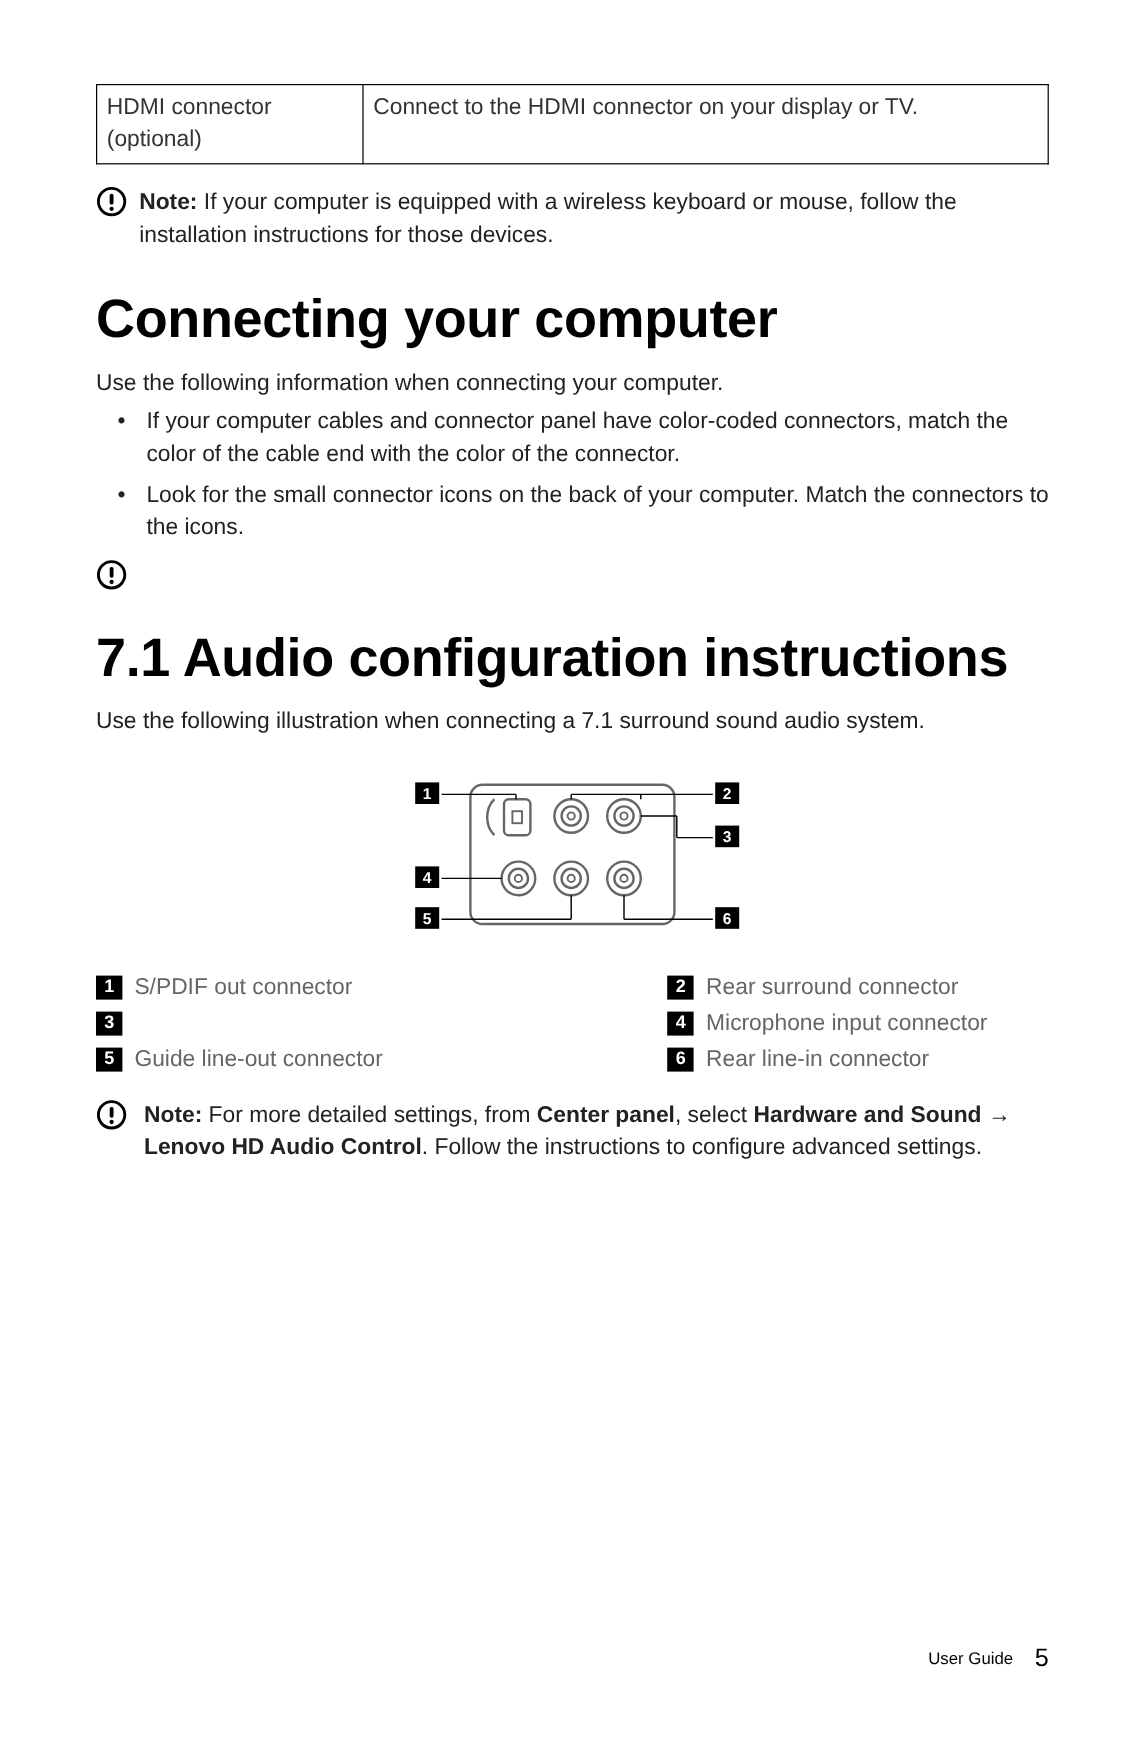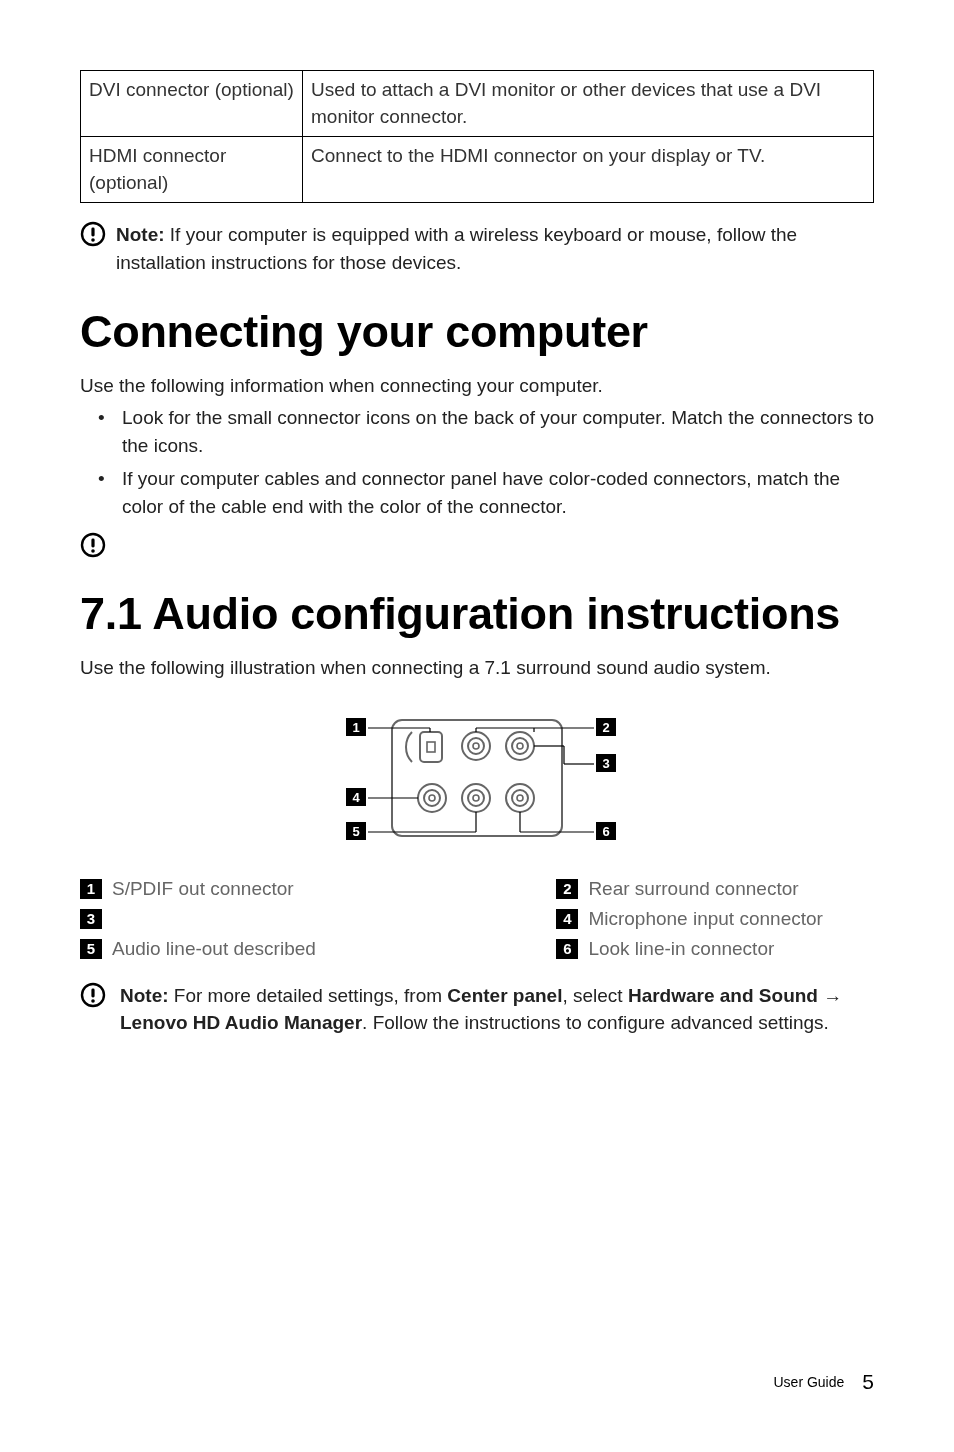--- a/index.html
+++ b/index.html
@@ -31,24 +31,20 @@
   .num-badge { background: #000; color: #fff; font-weight: 700; font-size: 15px; width: 22px; height: 20px; display: inline-flex; align-items: center; justify-content: center; flex: 0 0 auto; }
   
   .footer { position: absolute; bottom: 58px; right: 80px; font-size: 14px; font-weight: 300; display: flex; align-items: center; gap: 18px; }
   .footer .pnum { font-size: 21px; }
 </style>
 </head>
 <body>
 
 <table class="table">
   <tbody>
-      <tr>
-    <td>DVI connector (optional)</td>
-    <td>Used to attach a DVI monitor or other devices that use a DVI monitor connector.</td>
-  </tr>
   <tr>
     <td>HDMI connector (optional)</td>
     <td>Connect to the HDMI connector on your display or TV.</td>
   </tr>
 </tbody>
   </table>
 
 <div class="note-block">
   <span class="note-icon">
     <svg viewBox="0 0 26 26">
@@ -58,22 +54,22 @@
       </svg>
   </span>
   <div class="note-text note-indent" style="padding-left:0">
     <span class="bold">Note:</span><span> If your computer is equipped with a wireless keyboard or mouse, follow the installation instructions for those devices.</span>
   </div>
 </div>
 
 <h1>Connecting your computer</h1>
 <p>Use the following information when connecting your computer.</p>
 <ul class="bullets">
+  <li>If your computer cables and connector panel have color-coded connectors, match the color of the cable end with the color of the connector.</li>
   <li>Look for the small connector icons on the back of your computer. Match the connectors to the icons.</li>
-  <li>If your computer cables and connector panel have color-coded connectors, match the color of the cable end with the color of the connector.</li>
 </ul>
 
 <div class="note-block">
   <span class="note-icon">
     <svg viewBox="0 0 26 26">
         <circle cx="13" cy="13" r="11" fill="none" stroke="#000" stroke-width="2.4"></circle>
         <rect x="11.4" y="6.5" width="3.2" height="9" rx="1.4" fill="#000"></rect>
         <circle cx="13" cy="19" r="1.8" fill="#000"></circle>
       </svg>
   </span>
@@ -153,37 +149,37 @@
   </div>
   <div class="legend-row">
     <span class="num-badge">3</span>
   </div>
   <div class="legend-row">
     <span class="num-badge">4</span>
     <span>Microphone input connector</span>
   </div>
   <div class="legend-row">
     <span class="num-badge">5</span>
-    <span>Audio line-out described</span>
+    <span>Guide line-out connector</span>
   </div>
   <div class="legend-row">
     <span class="num-badge">6</span>
-    <span>Look line-in connector</span>
+    <span>Rear line-in connector</span>
   </div>
 </div>
 
 <div class="note-block">
   <span class="note-icon">
     <svg viewBox="0 0 26 26">
         <circle cx="13" cy="13" r="11" fill="none" stroke="#000" stroke-width="2.4"></circle>
         <rect x="11.4" y="6.5" width="3.2" height="9" rx="1.4" fill="#000"></rect>
         <circle cx="13" cy="19" r="1.8" fill="#000"></circle>
       </svg>
   </span>
   <div class="note-text">
-    <span class="bold">Note:</span><span> For more detailed settings, from </span><span class="bold">Center panel</span><span>, select </span><span class="bold">Hardware and Sound</span><span> → </span><span class="bold">Lenovo HD Audio Manager</span><span>. Follow the instructions to configure advanced settings.</span>
+    <span class="bold">Note:</span><span> For more detailed settings, from </span><span class="bold">Center panel</span><span>, select </span><span class="bold">Hardware and Sound</span><span> → </span><span class="bold">Lenovo HD Audio Control</span><span>. Follow the instructions to configure advanced settings.</span>
   </div>
 </div>
 
 <div class="footer">
   <span>User Guide</span>
   <span class="pnum">5</span>
 </div>
 
 </body></html>

